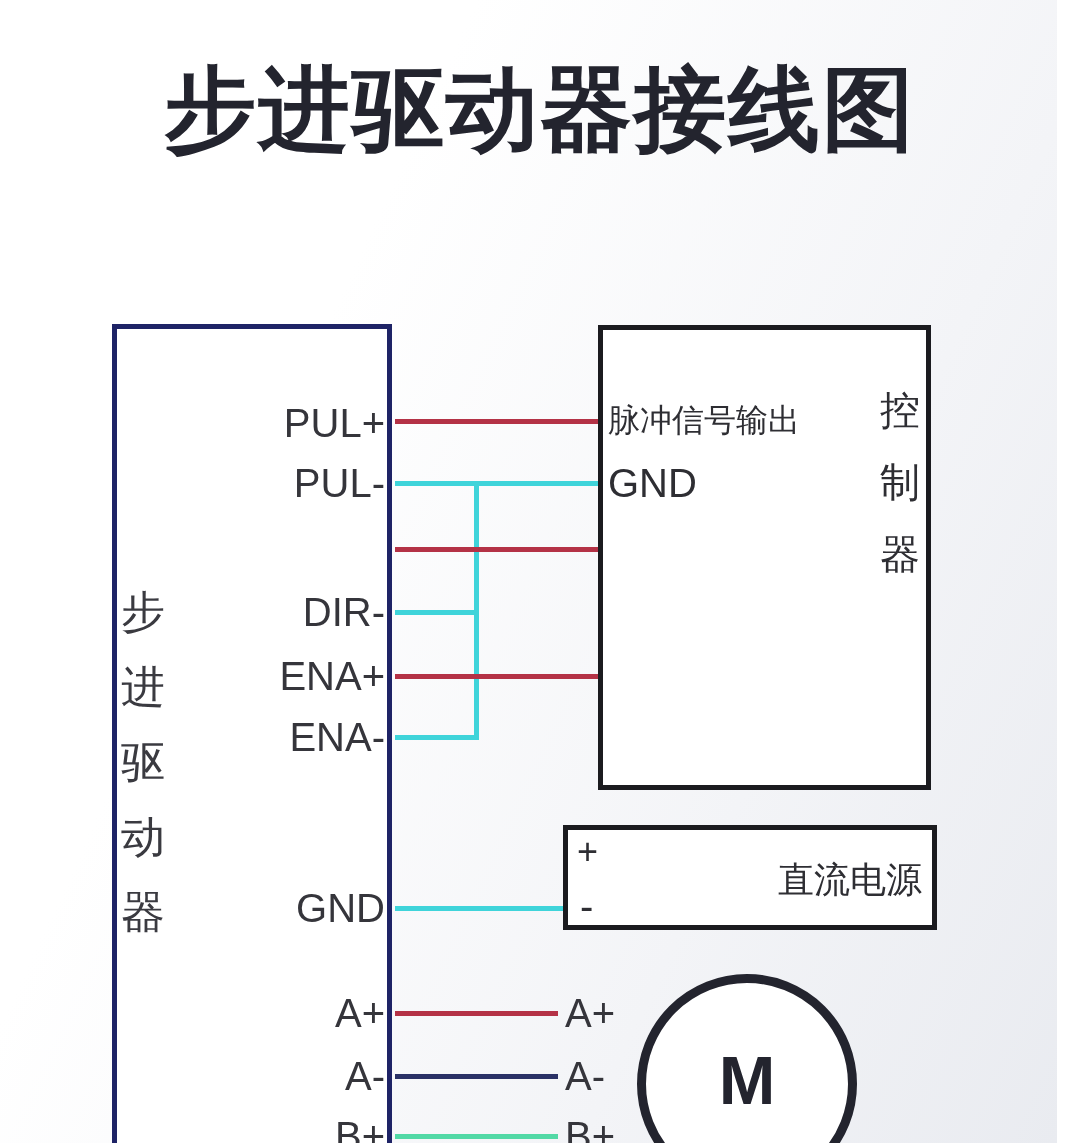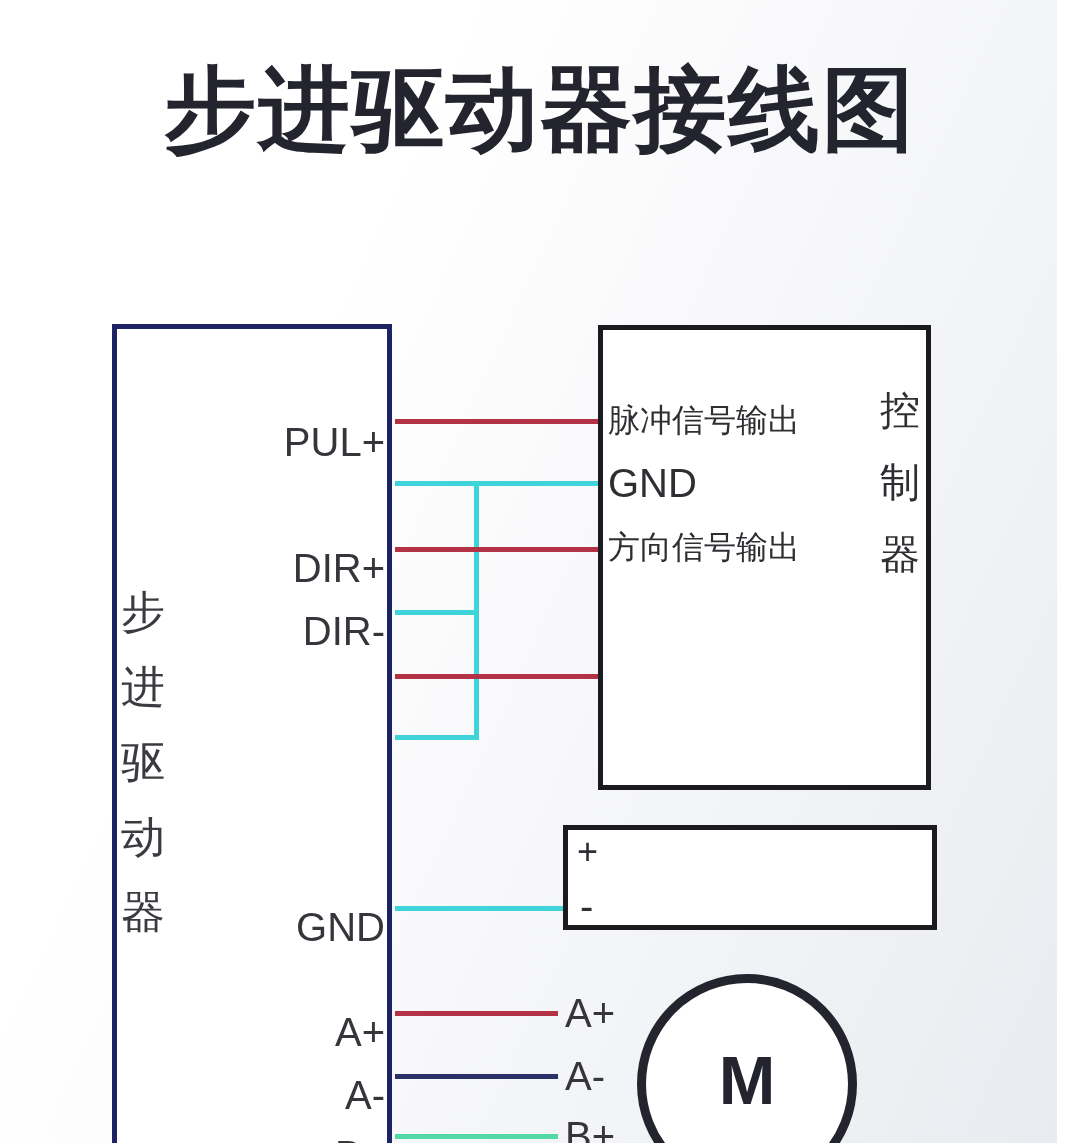--- a/index.html
+++ b/index.html
@@ -42,21 +42,21 @@
   }
   
   .v-name{position:absolute;display:flex;flex-direction:column;align-items:center;}
   .driver-name{left:120px;top:590px;width:46px;gap:31px;font-size:44px;color:#3a3a40;}
   .controller-name{left:876px;top:390px;width:48px;gap:32px;font-size:40px;color:#2e2e33;}
   .v-name span{display:block;height:44px;line-height:44px;}
   .controller-name span{height:40px;line-height:40px;}
   
   .pin{
     position:absolute;left:150px;width:235px;height:44px;line-height:44px;
-    text-align:right;font-size:40px;color:#35353b;margin-top:19px;
+    text-align:right;font-size:40px;color:#35353b;
   }
   
   .port{
     position:absolute;left:608px;width:260px;height:40px;line-height:40px;
     text-align:left;font-size:32px;color:#2e2e33;
   }
   
   .power-plus{position:absolute;left:577px;top:832px;font-size:36px;color:#2e2e33;line-height:40px;}
   .power-minus{position:absolute;left:580px;top:886px;font-size:40px;color:#2e2e33;line-height:40px;}
   .power-label{position:absolute;left:700px;top:860px;width:222px;text-align:right;font-size:36px;color:#2e2e33;line-height:40px;}
@@ -83,22 +83,24 @@
 
   <div class="v-name driver-name">
     <span>步</span>
     <span>进</span>
     <span>驱</span>
     <span>动</span>
     <span>器</span>
   </div>
 
   <div class="pin" style="top:401px">PUL+</div>
-  <div class="pin" style="top:527px">DIR+</div>
+  <div class="pin" style="top:461px">PUL-</div>
   <div class="pin" style="top:590px">DIR-</div>
+  <div class="pin" style="top:654px">ENA+</div>
+  <div class="pin" style="top:715px">ENA-</div>
   <div class="pin" style="top:886px">GND</div>
   <div class="pin" style="top:991px">A+</div>
   <div class="pin" style="top:1054px">A-</div>
   <div class="pin" style="top:1114px">B+</div>
 
   <div class="wire cyan" style="left:395px;top:481px;width:203px;height:5px"></div>
   <div class="wire cyan" style="left:474px;top:481px;width:5px;height:259px"></div>
   <div class="wire cyan" style="left:395px;top:610px;width:84px;height:5px"></div>
   <div class="wire cyan" style="left:395px;top:735px;width:84px;height:5px"></div>
   <div class="wire cyan" style="left:395px;top:906px;width:172px;height:5px"></div>
@@ -108,31 +110,31 @@
   <div class="wire red" style="left:395px;top:674px;width:203px;height:5px"></div>
 
   <div class="wire red" style="left:395px;top:1011px;width:163px;height:5px"></div>
   <div class="wire navy" style="left:395px;top:1074px;width:163px;height:5px"></div>
   <div class="wire green" style="left:395px;top:1134px;width:163px;height:5px"></div>
 
   <div class="controller-box"></div>
 
   <div class="port" style="top:400px">脉冲信号输出</div>
   <div class="port" style="top:463px;font-size:40px">GND</div>
-  <div class="port" style="top:527px">方向信号输出</div>
 
   <div class="v-name controller-name">
     <span>控</span>
     <span>制</span>
     <span>器</span>
   </div>
 
   <div class="power-box"></div>
   <div class="power-plus">+</div>
   <div class="power-minus">-</div>
+  <div class="power-label">直流电源</div>
 
   <div class="motor-circle">
     <span class="motor-label">M</span>
   </div>
 
   <div class="terminal" style="top:991px">A+</div>
   <div class="terminal" style="top:1054px">A-</div>
   <div class="terminal" style="top:1114px">B+</div>
 
 </div>

